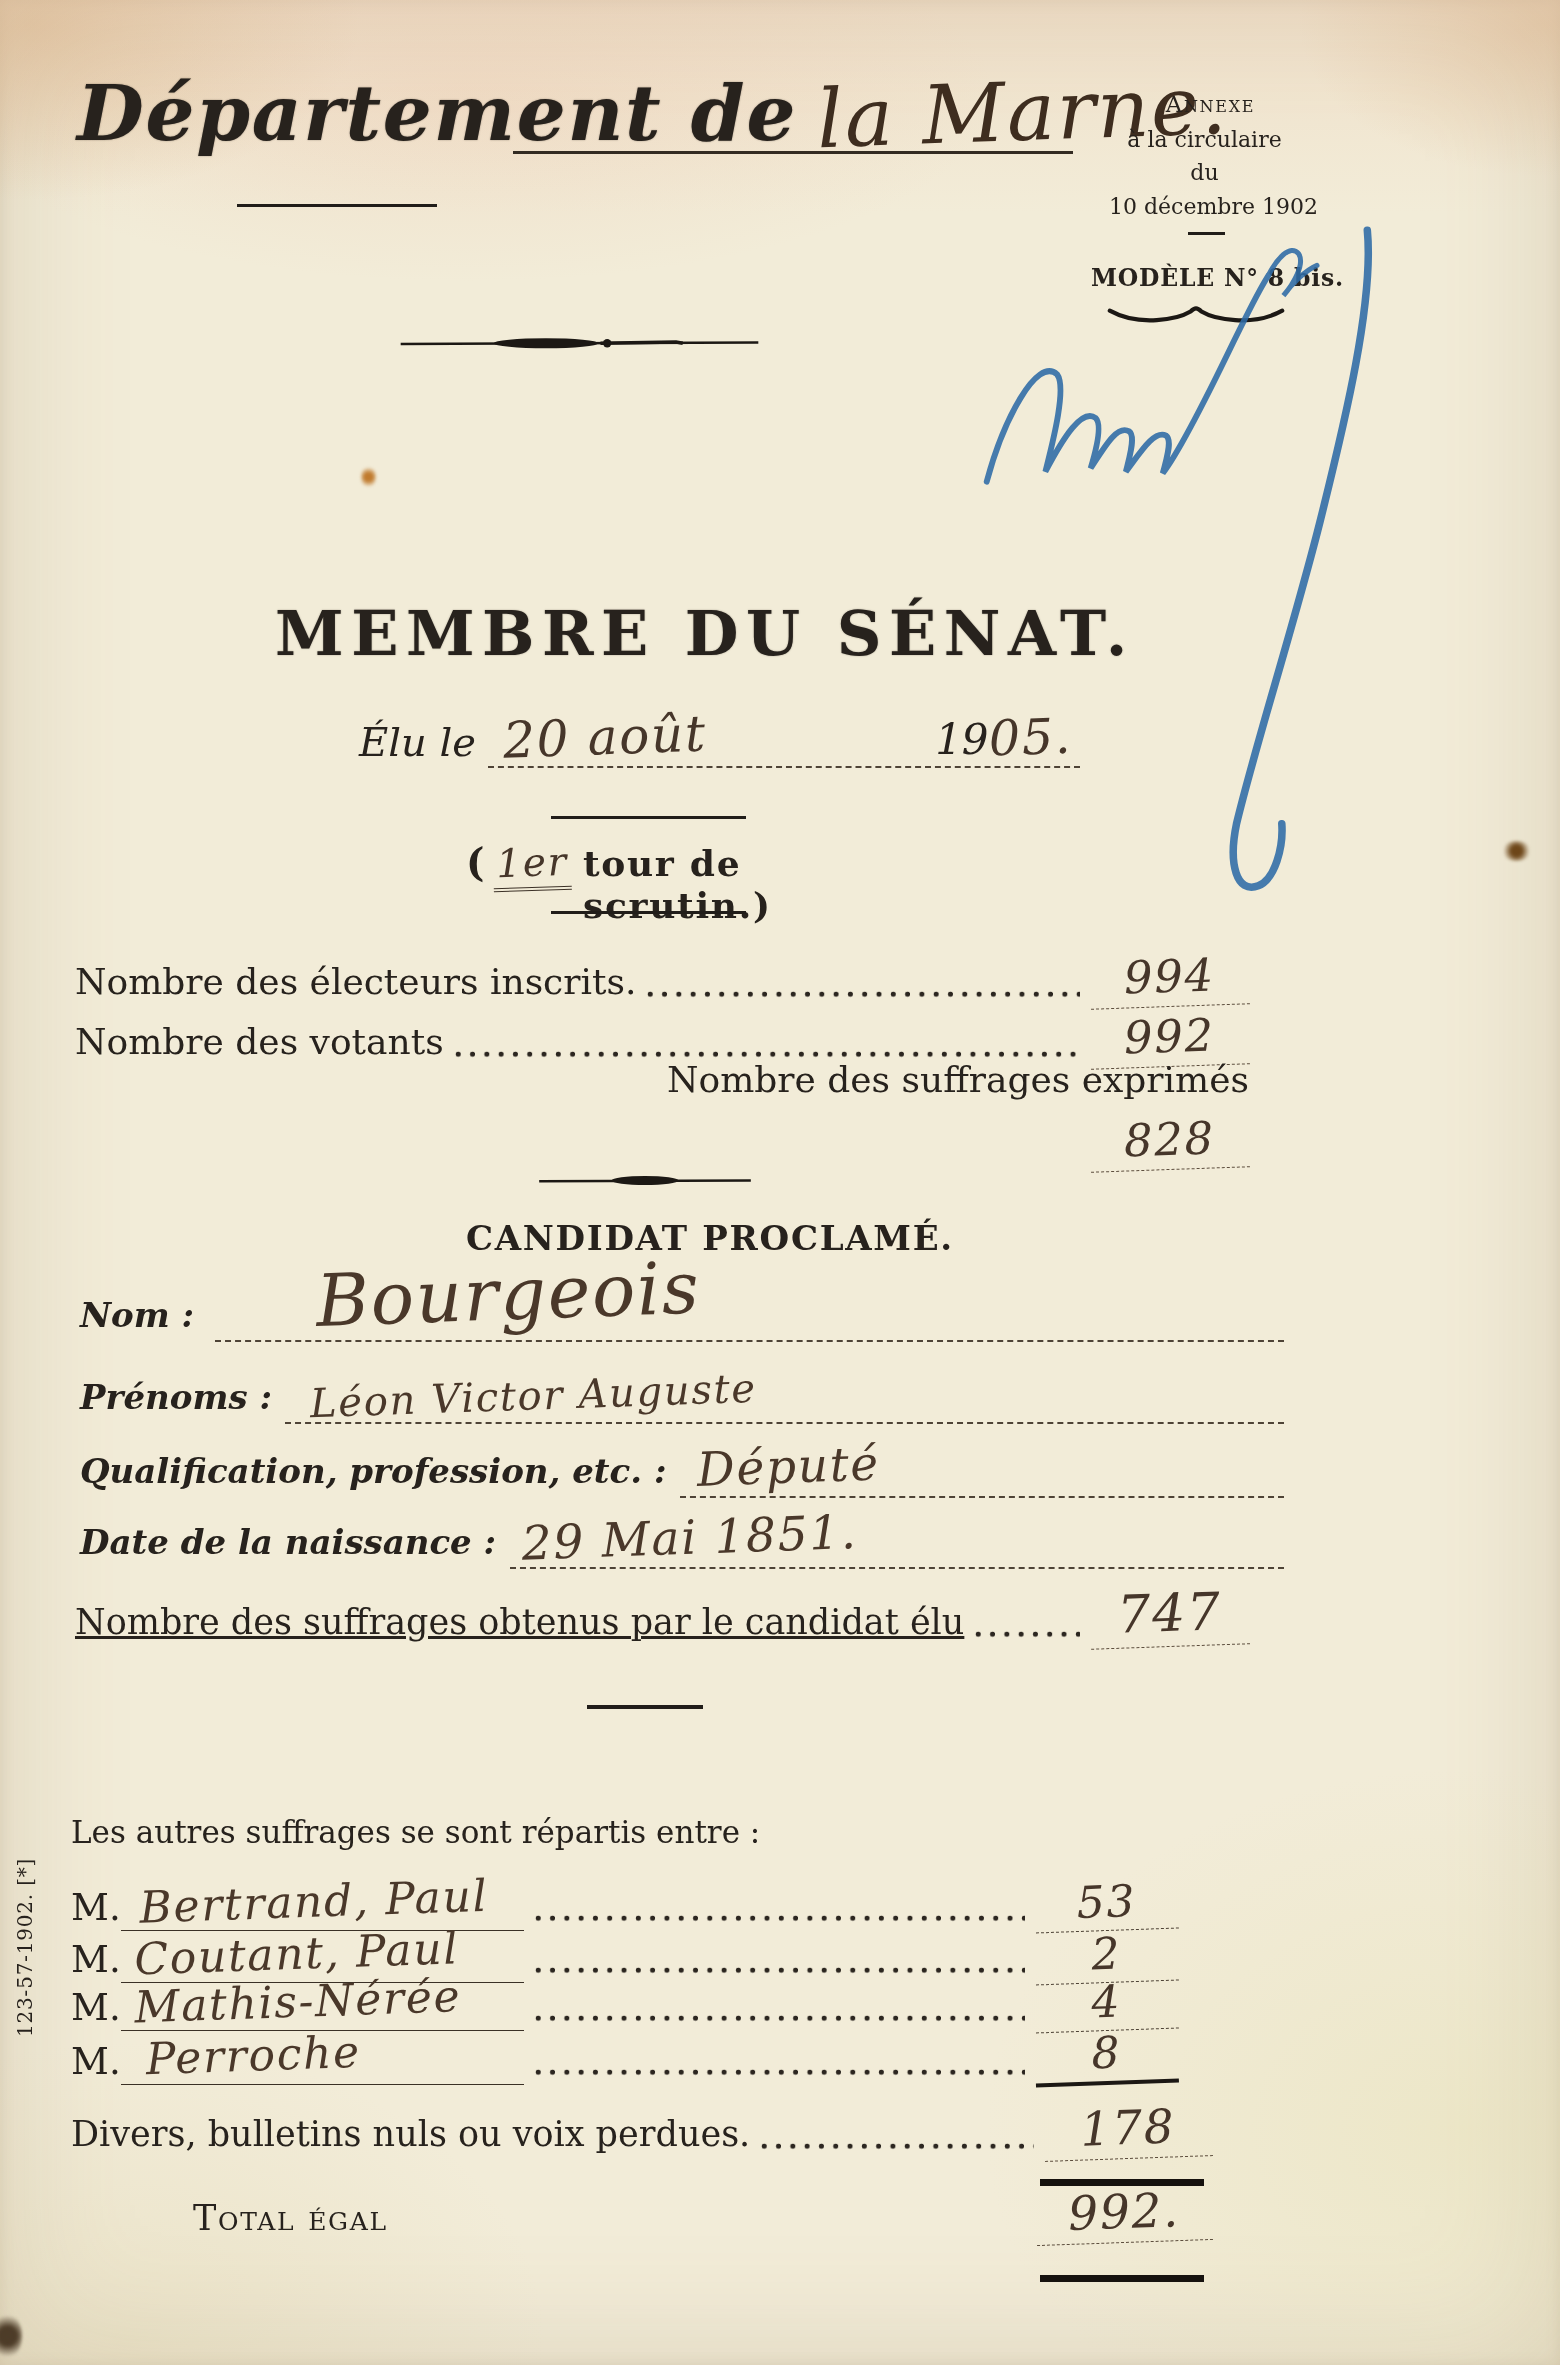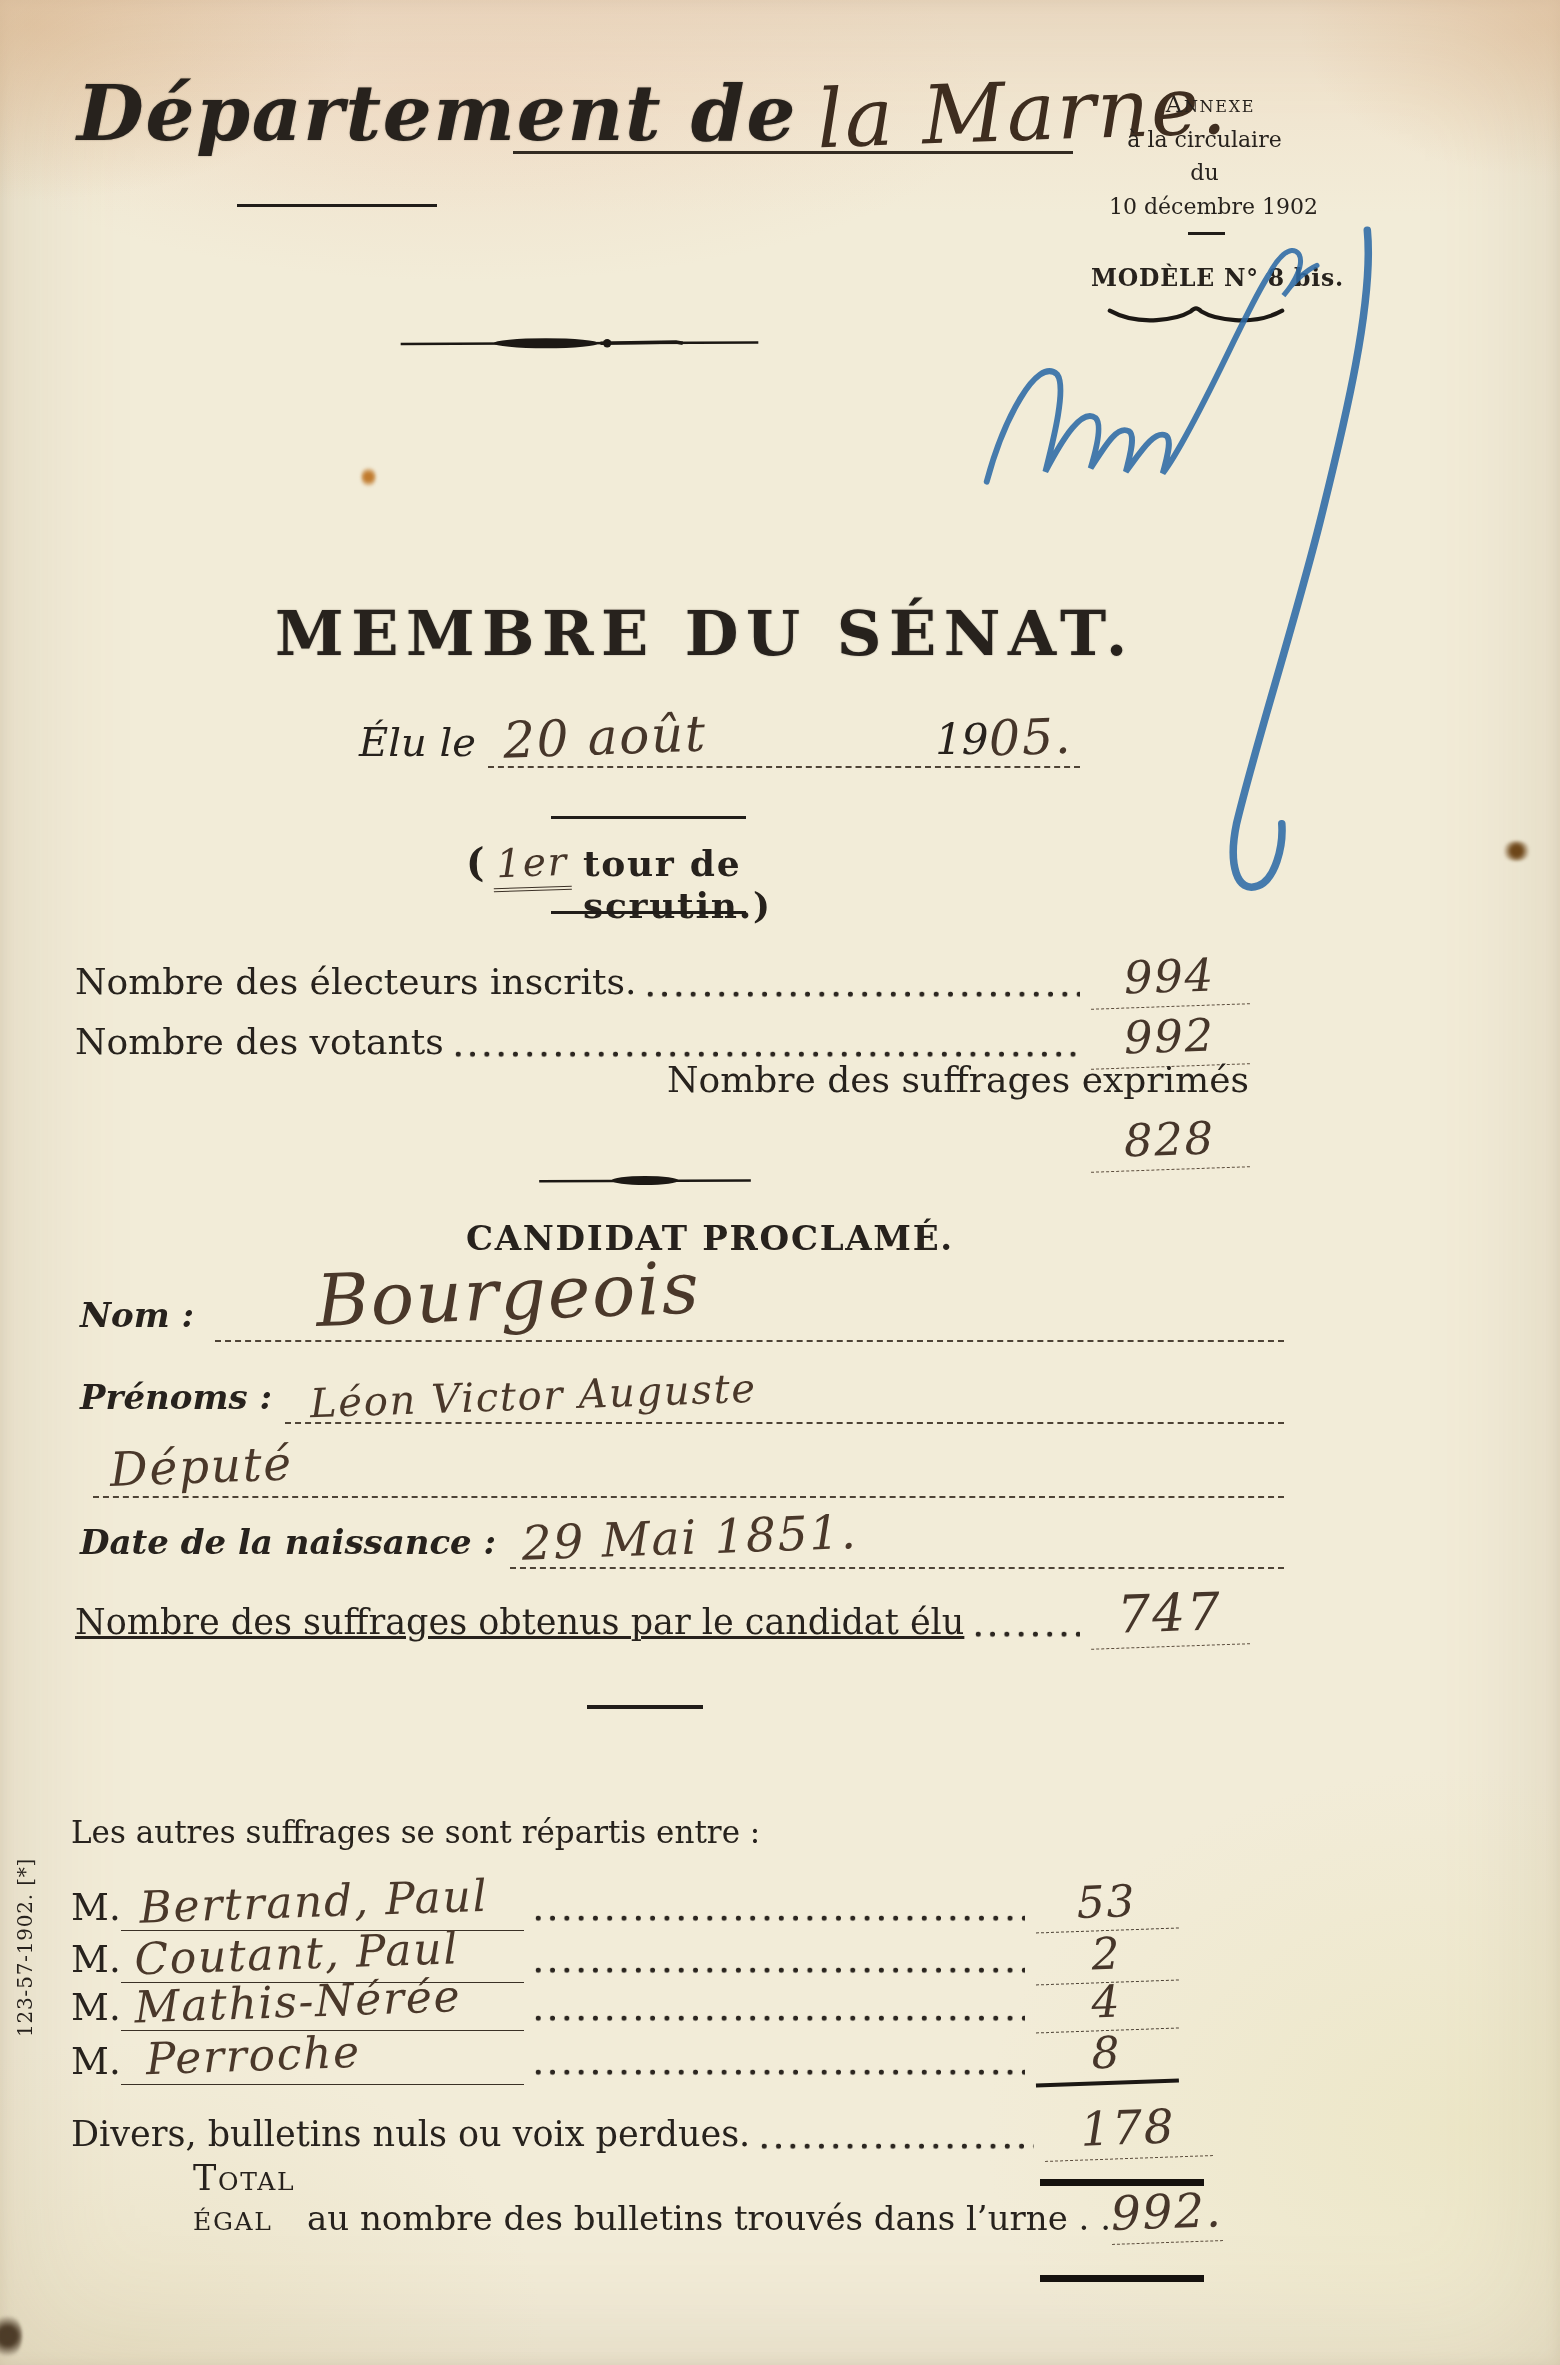--- a/index.html
+++ b/index.html
@@ -117,20 +117,21 @@
       <span class="hw tilt" style="font-size:72px;padding:0 0 1.7px 101px;color:#4a382a;">Bourgeois</span>
     </span>
   </div>
   <div class="row" style="left:80px;top:1352px;width:1204px;height:72px;">
     <span class="serif lblrow-label" style="font-size:34px;font-weight:700;font-style:italic;padding-bottom:6.7px;">Prénoms :</span>
     <span style="flex:1 1 auto;border-bottom:2.5px dashed #4e4336;display:flex;align-items:flex-end;margin-left:13.4px;">
       <span class="hw tilt" style="font-size:40px;padding:0 0 3.4px 25px;color:#4a382a;">Léon Victor Auguste</span>
     </span>
   </div>
   <div class="row" style="left:80px;top:1424px;width:1204px;height:74px;">
+    <span class="serif lblrow-label" style="font-size:34px;font-weight:700;font-style:italic;padding-bottom:6.7px;">Qualification, profession, etc. :</span>
     <span style="flex:1 1 auto;border-bottom:2.5px dashed #4e4336;display:flex;align-items:flex-end;margin-left:13.4px;">
       <span class="hw tilt" style="font-size:47px;padding:0 0 1.7px 17px;color:#4a382a;">Député</span>
     </span>
   </div>
   <div class="row" style="left:80px;top:1495px;width:1204px;height:74px;">
     <span class="serif lblrow-label" style="font-size:34px;font-weight:700;font-style:italic;padding-bottom:6.7px;">Date de la naissance :</span>
     <span style="flex:1 1 auto;border-bottom:2.5px dashed #4e4336;display:flex;align-items:flex-end;margin-left:13.4px;">
       <span class="hw tilt" style="font-size:47px;padding:0 0 1.7px 11.7px;color:#4a382a;">29 Mai 1851.</span>
     </span>
   </div>
@@ -181,21 +182,20 @@
 
   <div class="row" style="left:71px;top:2087px;width:1141px;height:72px;">
     <span class="serif lblrow-label" style="font-size:35px;padding-bottom:5px;">Divers, bulletins nuls ou voix perdues.</span>
     <span class="dots"></span>
     <span class="val hw tilt" style="width:168px;font-size:47px;">178</span>
   </div>
   <div class="thickbar" style="left:1040px;top:2179px;width:164px;"></div>
 
   <div class="row" style="left:193px;top:2174px;width:1019px;height:69px;">
     <span class="serif sc" style="font-size:35px;letter-spacing:1.7px;padding-bottom:5px;">Total égal</span>
-    <span class="serif lblrow-label" style="font-size:34px;padding:0 0 5px 11.7px;">au nombre des bulletins trouvés dans l’urne . .</span>
     <span style="flex:1 1 auto;"></span>
     <span class="val hw tilt" style="width:176px;font-size:47px;">992.</span>
   </div>
   <div class="thickbar" style="left:1040px;top:2275px;width:164px;"></div>
 
   <div class="spot" style="left:1502px;top:841px;width:28.5px;height:20px;background:radial-gradient(circle,#6d4619 30%,rgba(109,70,25,0) 75%);"></div>
   <div class="spot" style="left:361px;top:466px;width:15px;height:22px;background:radial-gradient(circle,#c07b2e 30%,rgba(192,123,46,0) 75%);"></div>
   <div class="spot" style="left:-6.7px;top:2314px;width:28.5px;height:44px;background:radial-gradient(circle,#4d3c28 35%,rgba(77,60,40,0) 78%);"></div>
 </div>
 

